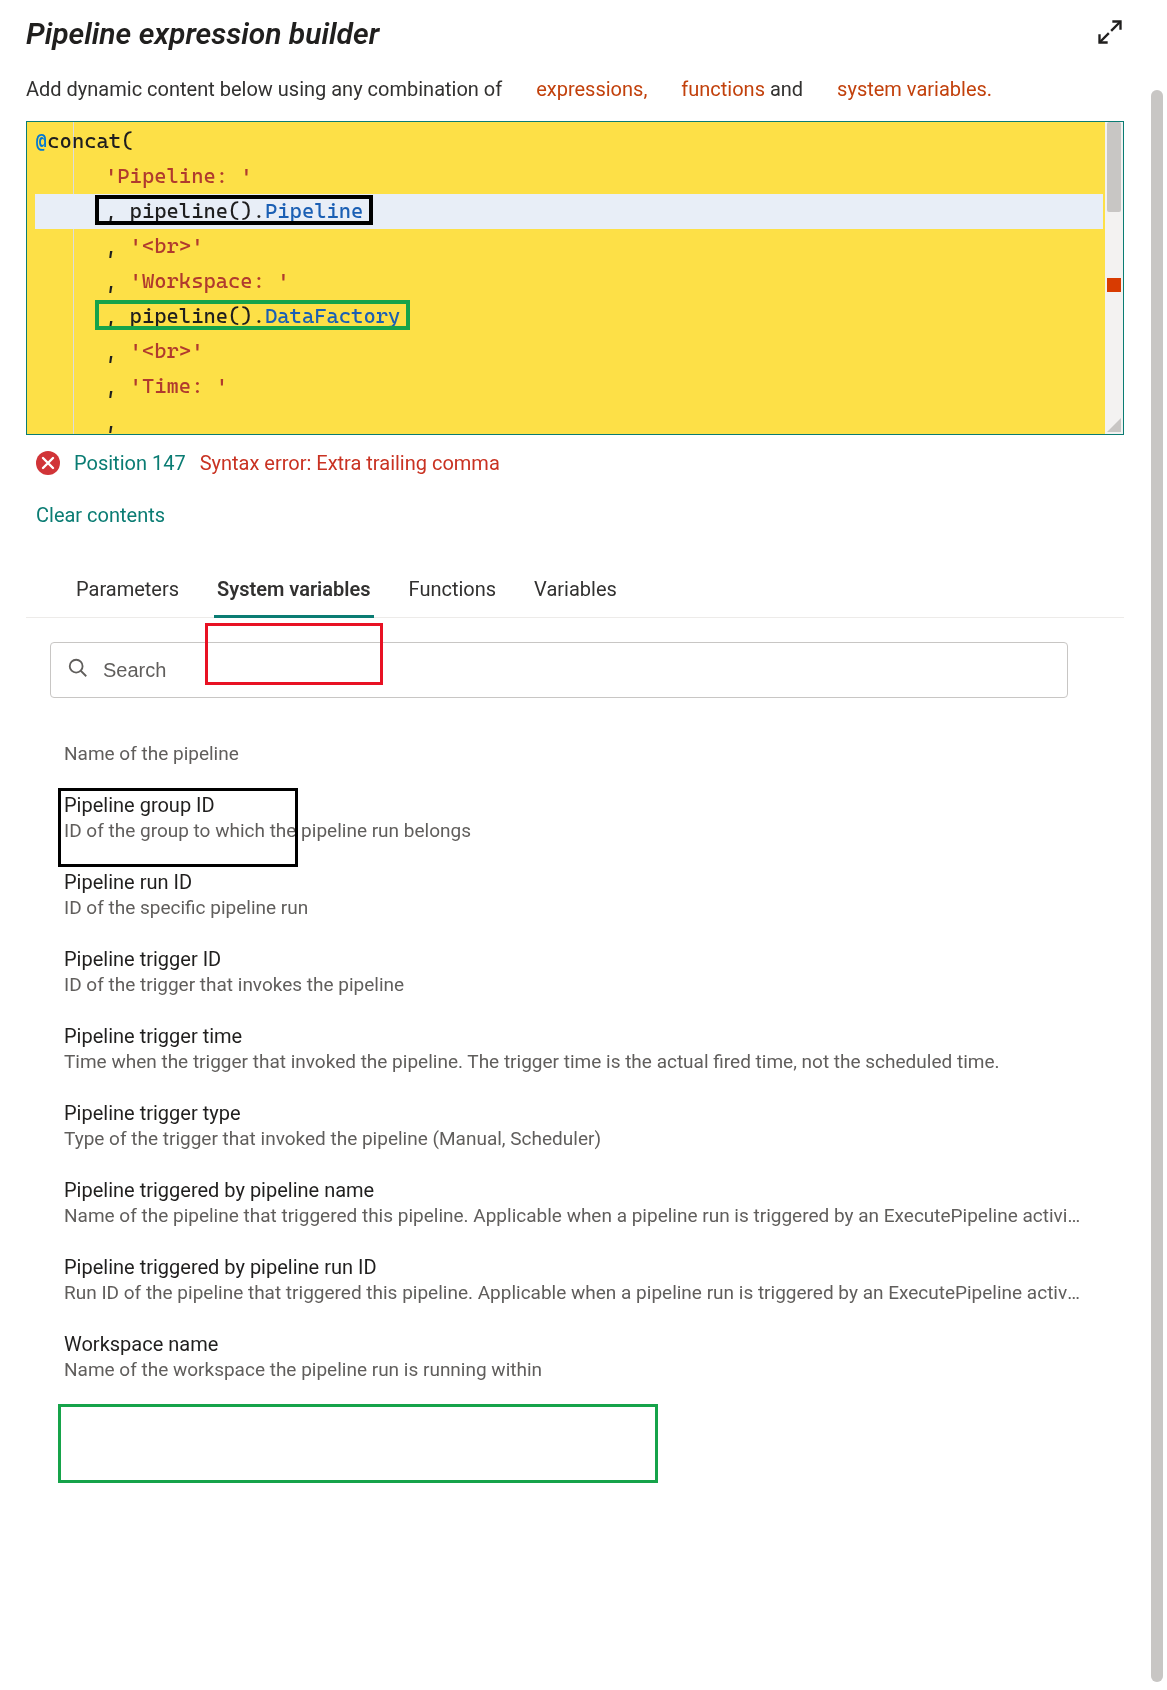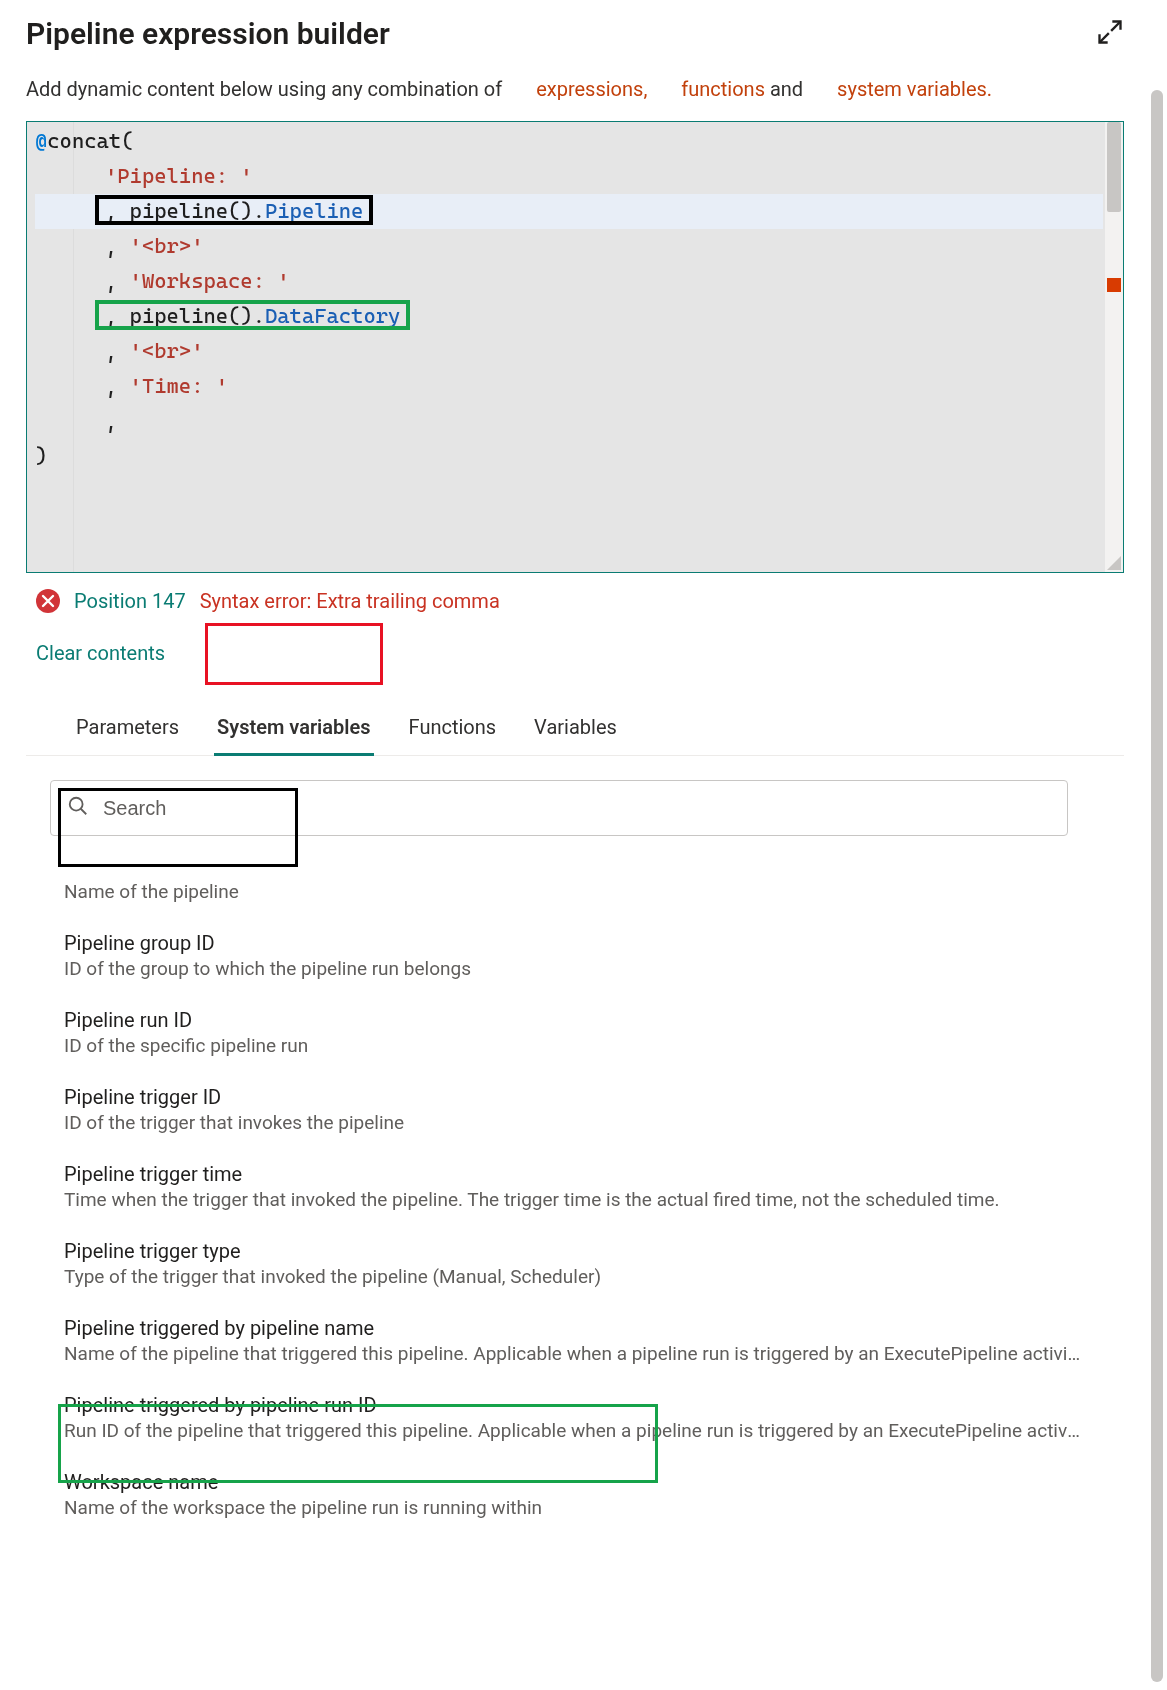--- a/index.html
+++ b/index.html
@@ -39,20 +39,21 @@
     width: 100%;
     background: #c8c6c4;
     border-radius: 6px;
   }
 
   .head-row {
     display: flex;
     align-items: center;
     justify-content: space-between;
     margin-top: 16px;
+    font-style: italic;
   }
   h1 {
     font-size: 30px;
     font-weight: 600;
     margin: 0;
     color: #201f1e;
   }
   .expand-icon svg { stroke: #201f1e; }
 
   .subhead {
@@ -60,27 +61,27 @@
     font-size: 20px;
     color: #323130;
     line-height: 1.4;
   }
   .subhead .link { color: #c2410c; margin-left: 29px; }
 
   
   .editor-wrap {
     margin-top: 18px;
     width: 100%;
-    height: 452px;
+    height: 314px;
     border: 1px solid #0a7c73;
     position: relative;
     font-family: "Cascadia Mono", Consolas, Menlo, monospace;
     font-size: 21px;
     line-height: 35px;
-    background: #e5e5e5;
+    background: #fde047;
     overflow: hidden;
   }
   .editor-scrollbar {
     position: absolute;
     right: 0; top: 0; bottom: 0;
     width: 18px;
     background: #f3f2f1;
   }
   .editor-scrollbar .thumb-sb {
     position: absolute;

